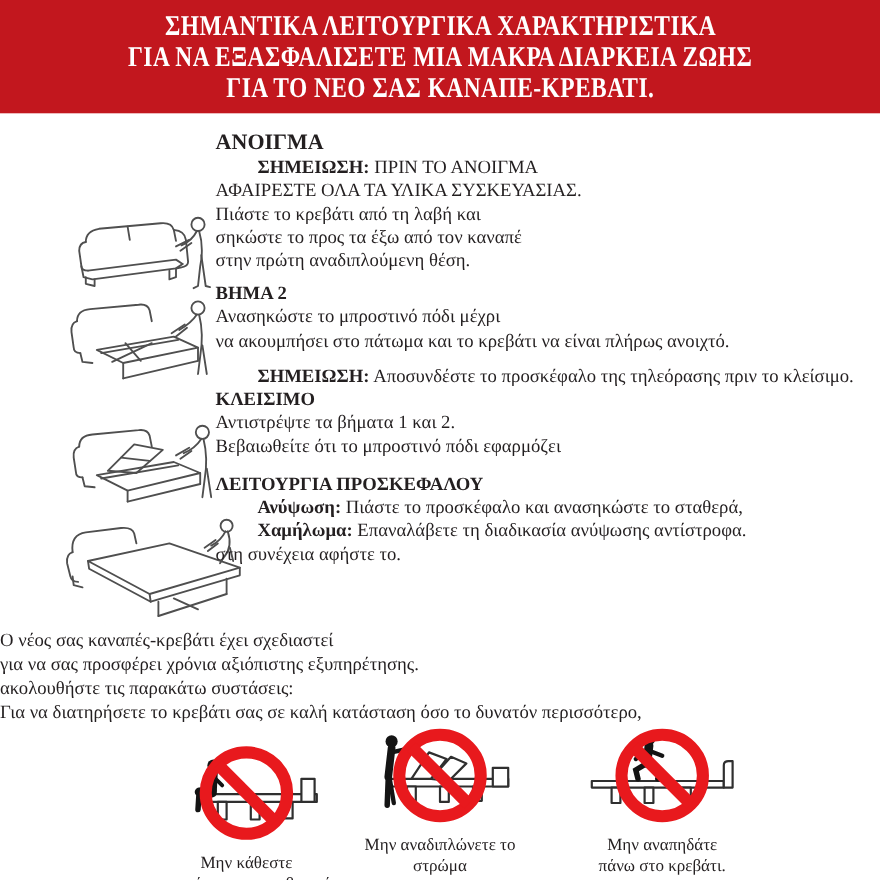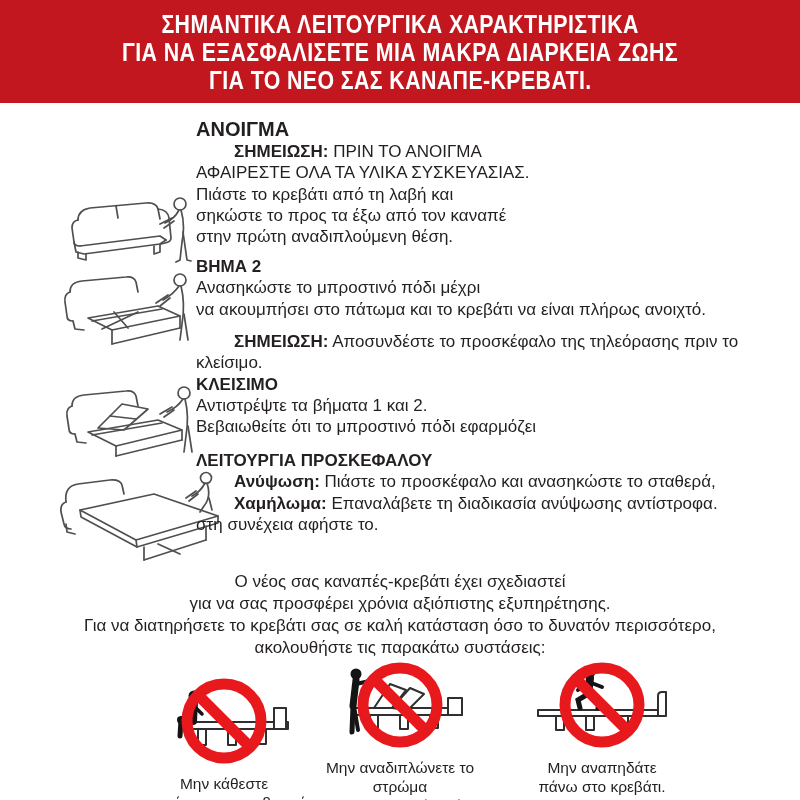--- a/index.html
+++ b/index.html
@@ -1,30 +1,30 @@
 <!DOCTYPE html>
 <html><head>
 <meta charset="utf-8">
 <style>
   html,body{margin:0;padding:0;background:#fff;}
   .page{position:relative;width:800px;height:800px;background:#ffffff;overflow:hidden;
-        font-family:Liberation Sans, sans-serif;color:#231f20;}
+        font-family:Liberation Serif, serif;color:#231f20;}
   
   .banner{position:absolute;left:0;top:0;width:800px;height:103px;background:#c2171e;
           display:flex;flex-direction:column;justify-content:center;align-items:center;}
   .banner-line{color:#ffffff;font-weight:700;font-size:26px;line-height:28px;white-space:nowrap;
                transform:scaleX(0.82);transform-origin:50% 50%;letter-spacing:.5px;}
   
   .text-col{position:absolute;left:196px;top:118px;width:596px;font-size:17px;line-height:21.3px;}
   .h1{font-size:20px;font-weight:700;line-height:23px;}
   .h2{font-size:17px;font-weight:700;line-height:21px;}
   .mt9{margin-top:9px;} .mt11{margin-top:11px;} .mt2{margin-top:13px;}
   .line b{font-weight:700;margin-left:38px;}
   
-  .outro{position:absolute;left:0;top:571px;width:800px;text-align:center;
+  .outro{position:absolute;left:0;top:571px;width:800px;text-align:left;
          font-size:17px;line-height:22px;}
   
   .illus{position:absolute;}
   .illus path,.illus circle,.illus line{fill:none;stroke:#4f4f4f;stroke-width:1.7;
          stroke-linecap:round;stroke-linejoin:round;}
   
   .pro{position:absolute;width:180px;text-align:center;}
   .pro-cap{font-size:15.5px;line-height:19px;margin-top:2px;}
   .bedline{fill:#ffffff;stroke:#2f2f2f;stroke-width:2;stroke-linejoin:round;}
   .fig{stroke:#141414;stroke-linecap:round;fill:none;}
@@ -130,22 +130,22 @@
 
     <div class="h2 mt2">ΛΕΙΤΟΥΡΓΙΑ ΠΡΟΣΚΕΦΑΛΟΥ</div>
     <div class="line"><b>Ανύψωση:</b><span> Πιάστε το προσκέφαλο και ανασηκώστε το σταθερά,</span></div>
     <div class="line"><b>Χαμήλωμα:</b><span> Επαναλάβετε τη διαδικασία ανύψωσης αντίστροφα.</span></div>
     <div class="line">στη συνέχεια αφήστε το.</div>
   </main>
 
   <div class="outro">
     <div>Ο νέος σας καναπές-κρεβάτι έχει σχεδιαστεί</div>
     <div>για να σας προσφέρει χρόνια αξιόπιστης εξυπηρέτησης.</div>
+    <div>ακολουθήστε τις παρακάτω συστάσεις:</div>
     <div>Για να διατηρήσετε το κρεβάτι σας σε καλή κατάσταση όσο το δυνατόν περισσότερο,</div>
-    <div>ακολουθήστε τις παρακάτω συστάσεις:</div>
   </div>
 
   <figure class="pro" style="left:118px;top:660px;margin:16px;">
     <svg width="160" height="92" viewBox="0 0 160 92">
       <g transform="translate(10,0)">
         <rect class="bedline" x="28" y="46" width="106" height="7"></rect>
         <rect class="bedline" x="44" y="53" width="8" height="16"></rect>
         <rect class="bedline" x="74" y="53" width="8" height="16"></rect>
         <rect class="bedline" x="104" y="53" width="8" height="15"></rect>
         <rect class="bedline" x="120" y="32" width="12" height="21"></rect>

